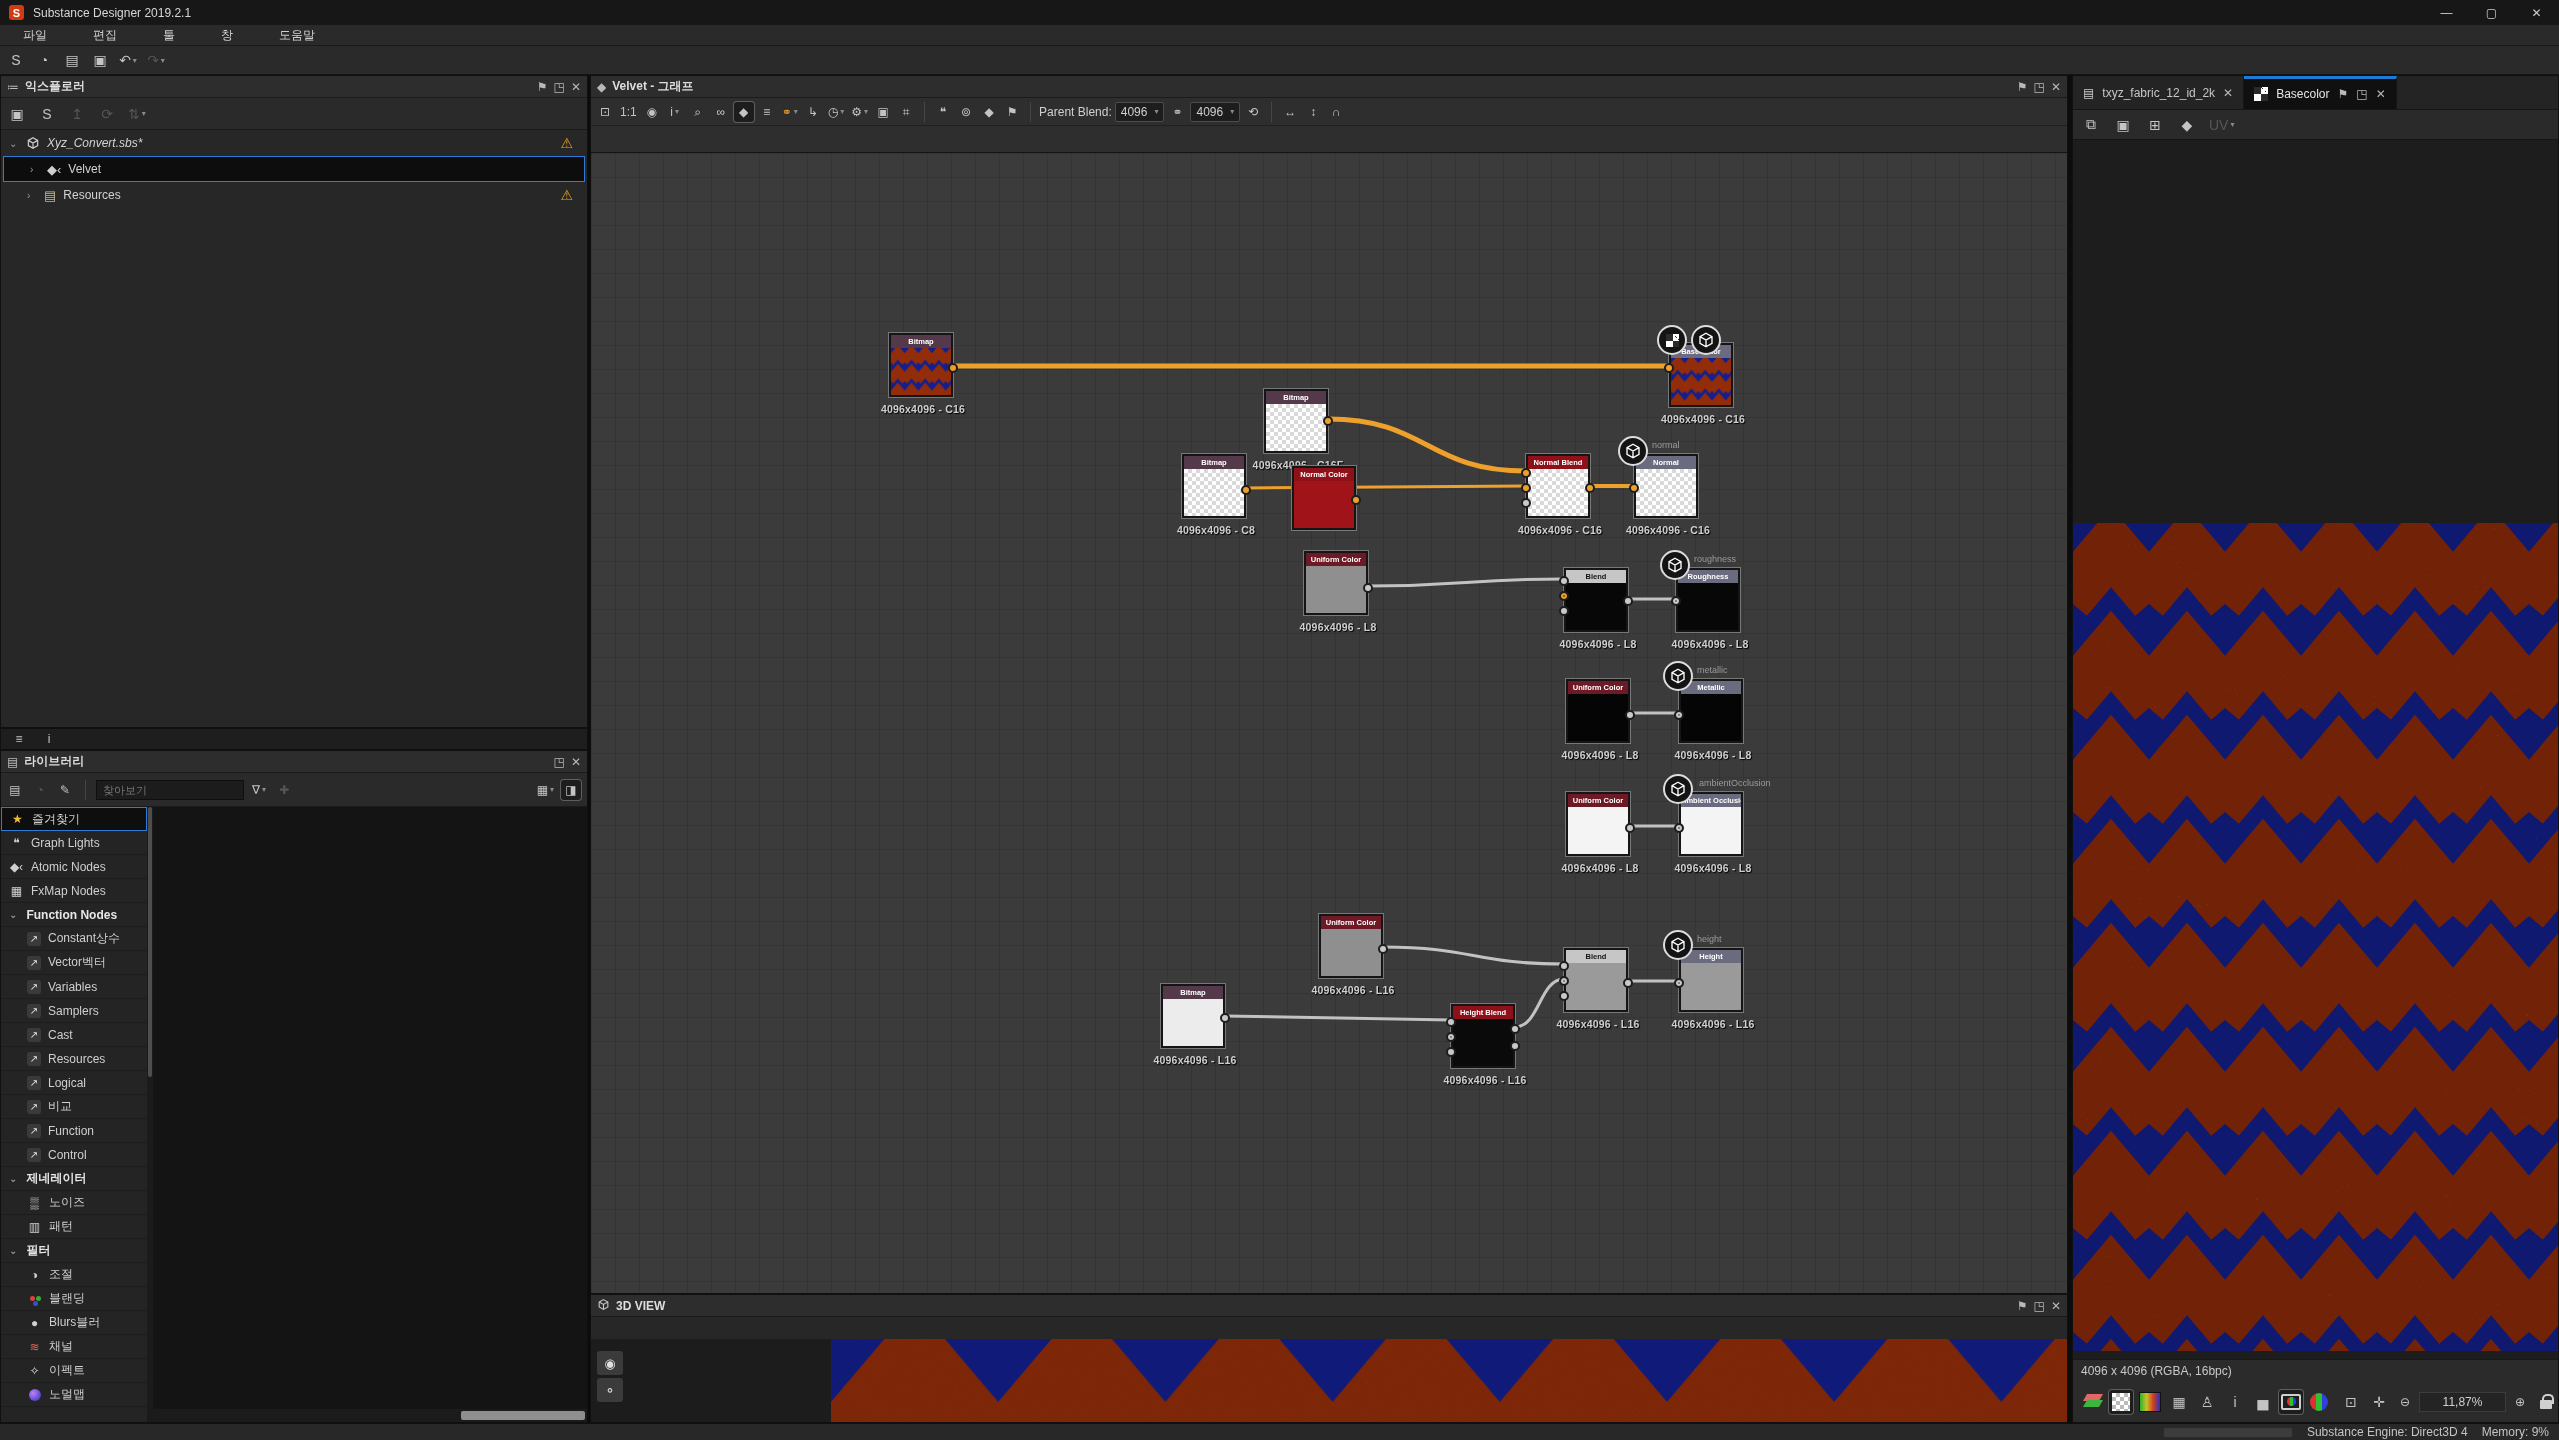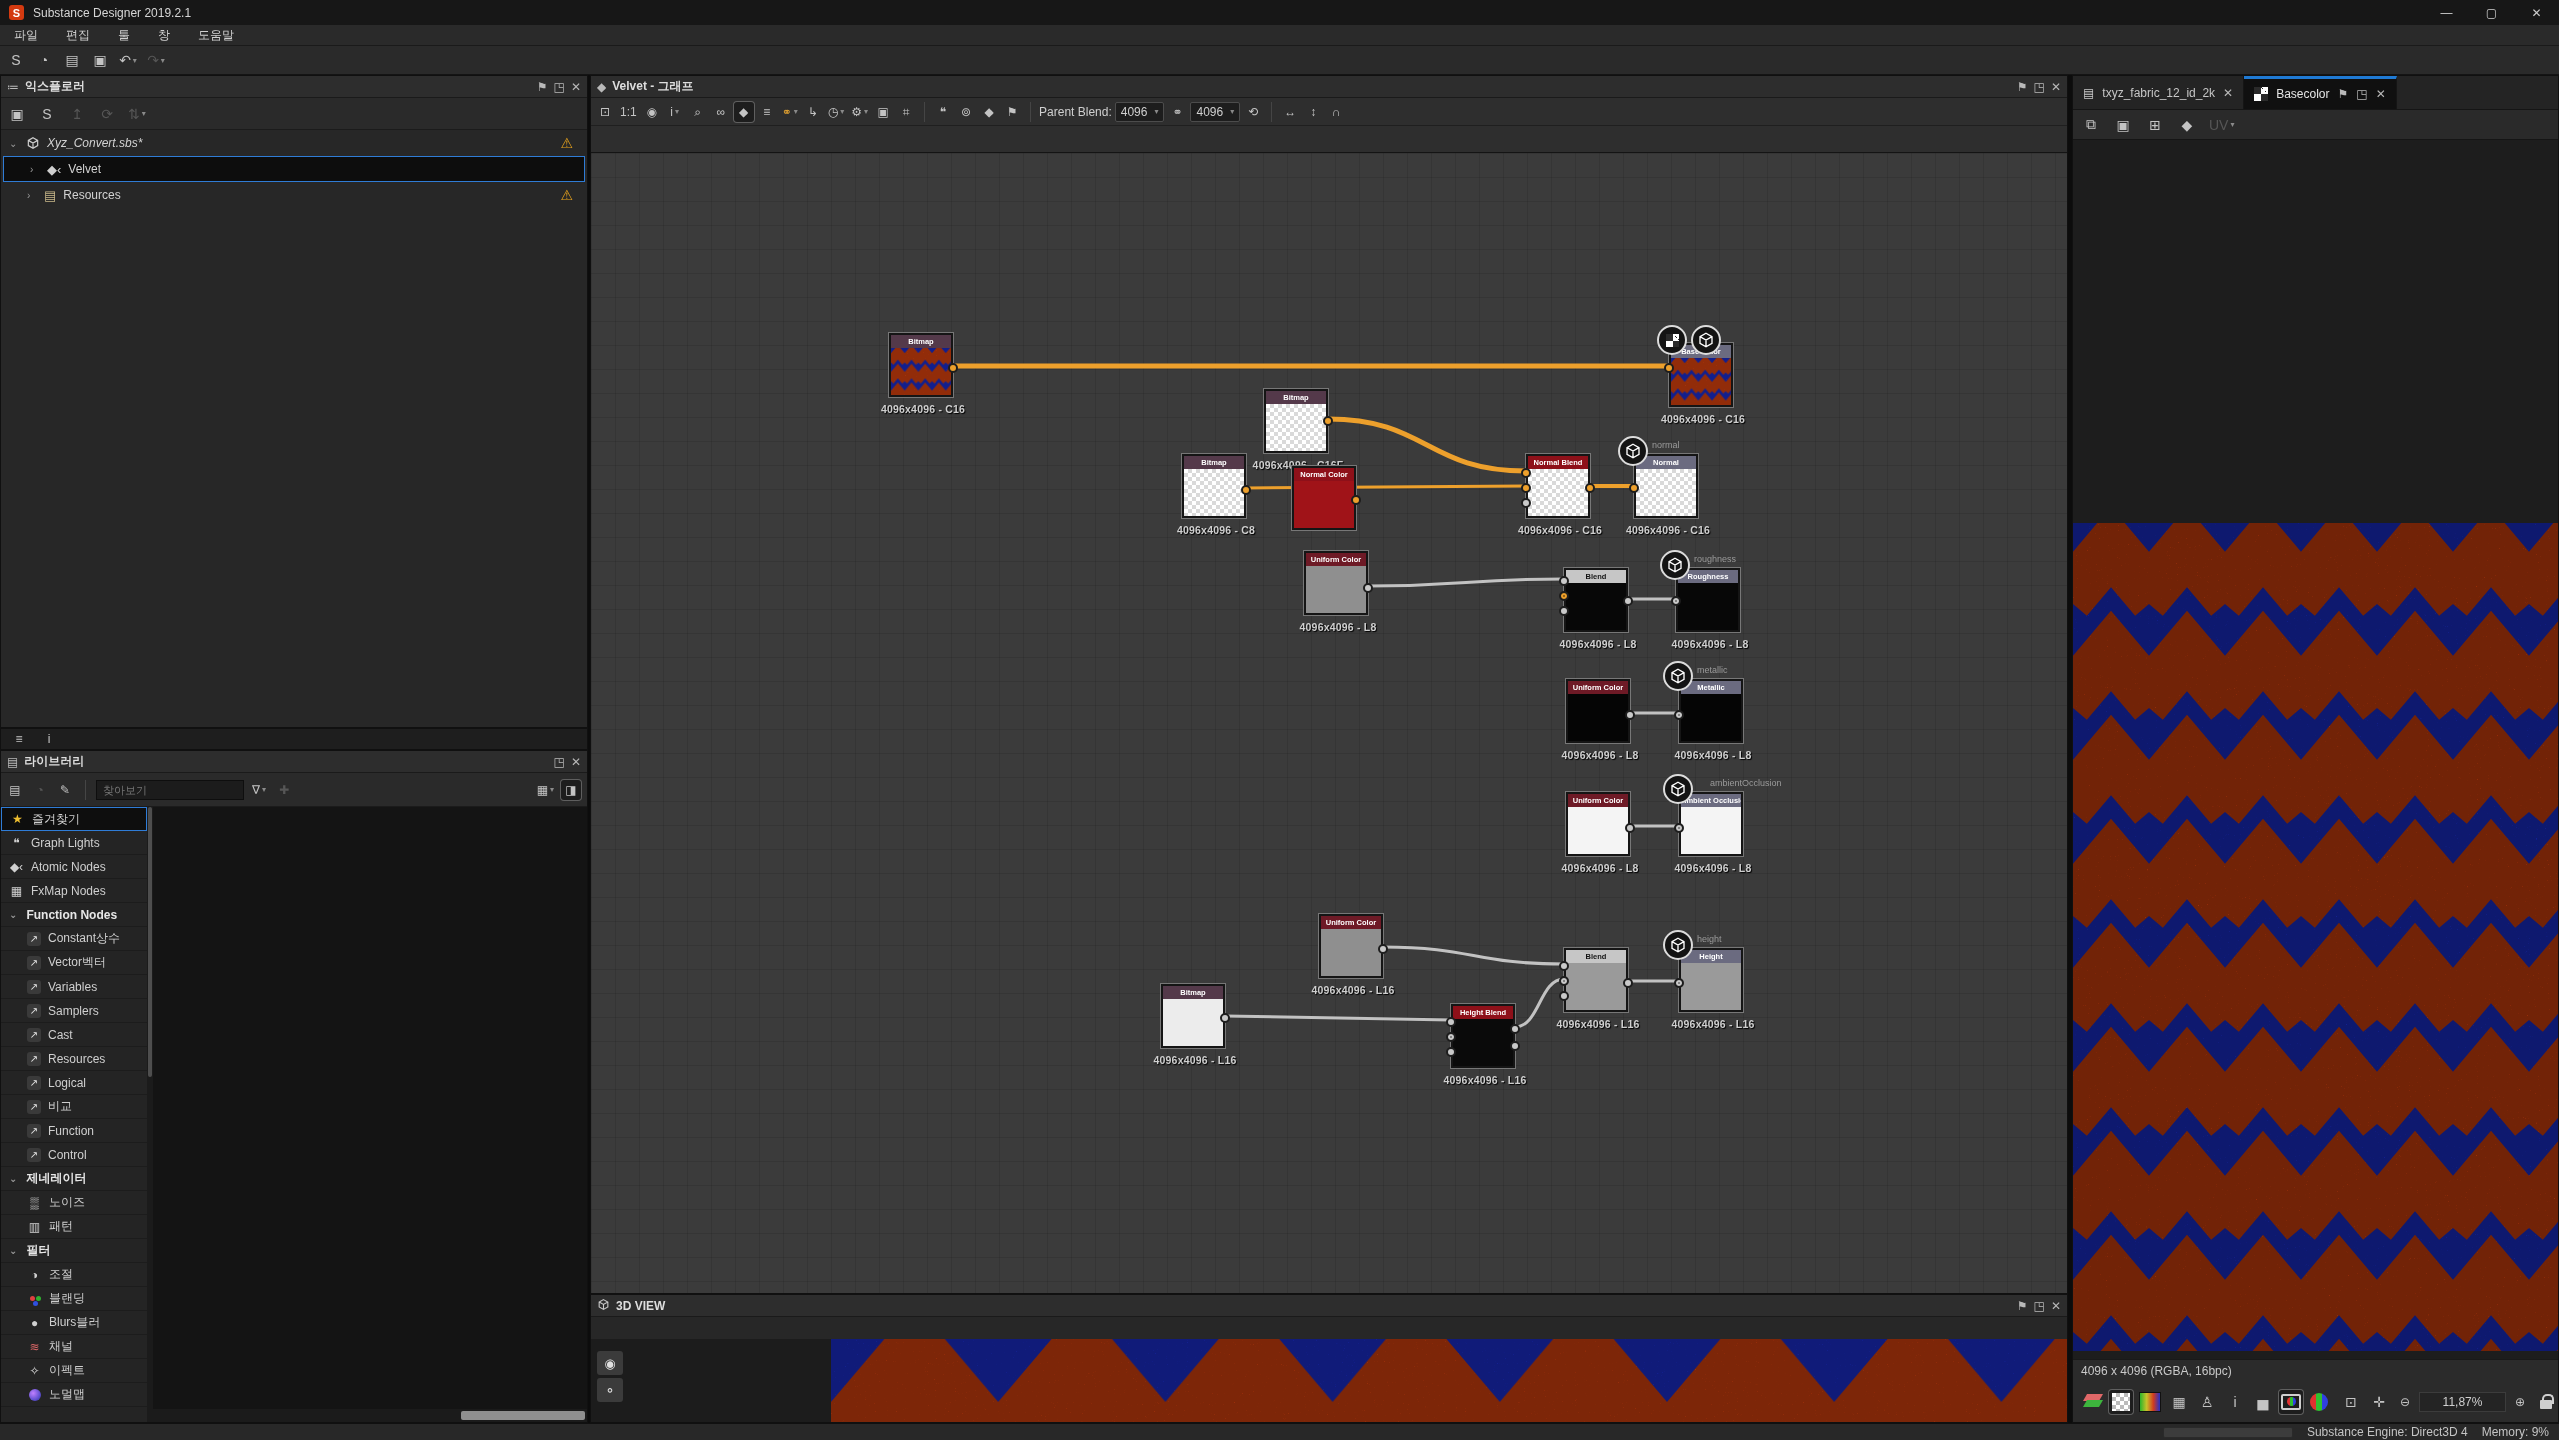--- a/index.html
+++ b/index.html
@@ -9,21 +9,21 @@
   #app { position:relative; width:2559px; height:1440px; }
 
   
   #titlebar { left:0; top:0; width:2559px; height:25px; background:#171717; display:flex; align-items:center; }
   #app-icon { width:15px; height:15px; margin-left:9px; border-radius:3px; background:#d43a10;
     color:#fff; font-weight:bold; font-size:11px; display:flex; align-items:center; justify-content:center; }
   #win-title { margin-left:9px; color:#d6d6d6; font-size:12px; }
   #win-controls { margin-left:auto; display:flex; height:100%; }
   .winbtn { width:45px; height:100%; display:flex; align-items:center; justify-content:center; color:#cfcfcf; font-size:12px; }
   #menubar { left:0; top:25px; width:2559px; height:21px; background:#2a2a2a; display:flex; align-items:center; border-bottom:1px solid #1a1a1a;}
-  .menu-item { padding:0 14px; height:100%; display:flex; align-items:center; color:#cfcfcf; font-size:12px; }
+  .menu-item { padding:0 23px; height:100%; display:flex; align-items:center; color:#cfcfcf; font-size:12px; }
   #main-toolbar { left:0; top:46px; width:2559px; height:29px; background:#2a2a2a; display:flex; align-items:center; gap:4px; padding-left:4px; border-bottom:1px solid #141414; }
 
   .icon-btn { min-width:24px; height:24px; display:flex; align-items:center; justify-content:center;
     color:#c4c4c4; font-size:14px; border-radius:3px; position:relative; padding:0 2px; }
   .icon-btn.small { min-width:20px; height:20px; font-size:12px; }
   .icon-btn.active { background:#1d1d1d; box-shadow:0 0 0 1px #5f5f5f; }
   .icon-btn.disabled { color:#565656; }
   .dd { font-size:8px; color:#8a8a8a; margin-left:2px; }
   .sep { width:1px; height:20px; background:#454545; margin:0 5px; }
 
@@ -594,21 +594,21 @@
           <div class="gnode" style="left: 1088px; top: 639px;">
             <div class="nhead output">Ambient Occlusion</div>
             <div class="nbody" style="background: rgb(244, 244, 244);"></div>
             <div class="ncap">4096x4096 - L8</div>
             <span class="port p-gc" style="top: 29px; left: -7px;"></span>
             <div class="vbadge" style="top: -20px; left: -18px;">
               <svg viewBox="0 0 24 24">
                 <path d="M12 3 20 7.5v9L12 21 4 16.5v-9z M4 7.5 12 12l8-4.5 M12 12v9" fill="none" stroke="#fff" stroke-width="1.8"></path>
               </svg>
             </div>
-            <span class="nlabel" style="top: -16px; left: 29px;">ambientOcclusion</span>
+            <span class="nlabel" style="top: -16px; left: 18px;">ambientOcclusion</span>
           </div>
           <div class="gnode" style="left: 728px; top: 761px;">
             <div class="nhead uniform">Uniform Color</div>
             <div class="nbody" style="background: rgb(143, 143, 143);"></div>
             <div class="ncap">4096x4096 - L16</div>
             <span class="port p-g" style="top: 28px; right: -7px;"></span>
           </div>
           <div class="gnode" style="left: 570px; top: 831px;">
             <div class="nhead bitmap">Bitmap</div>
             <div class="nbody" style="background: rgb(236, 236, 236);"></div>

